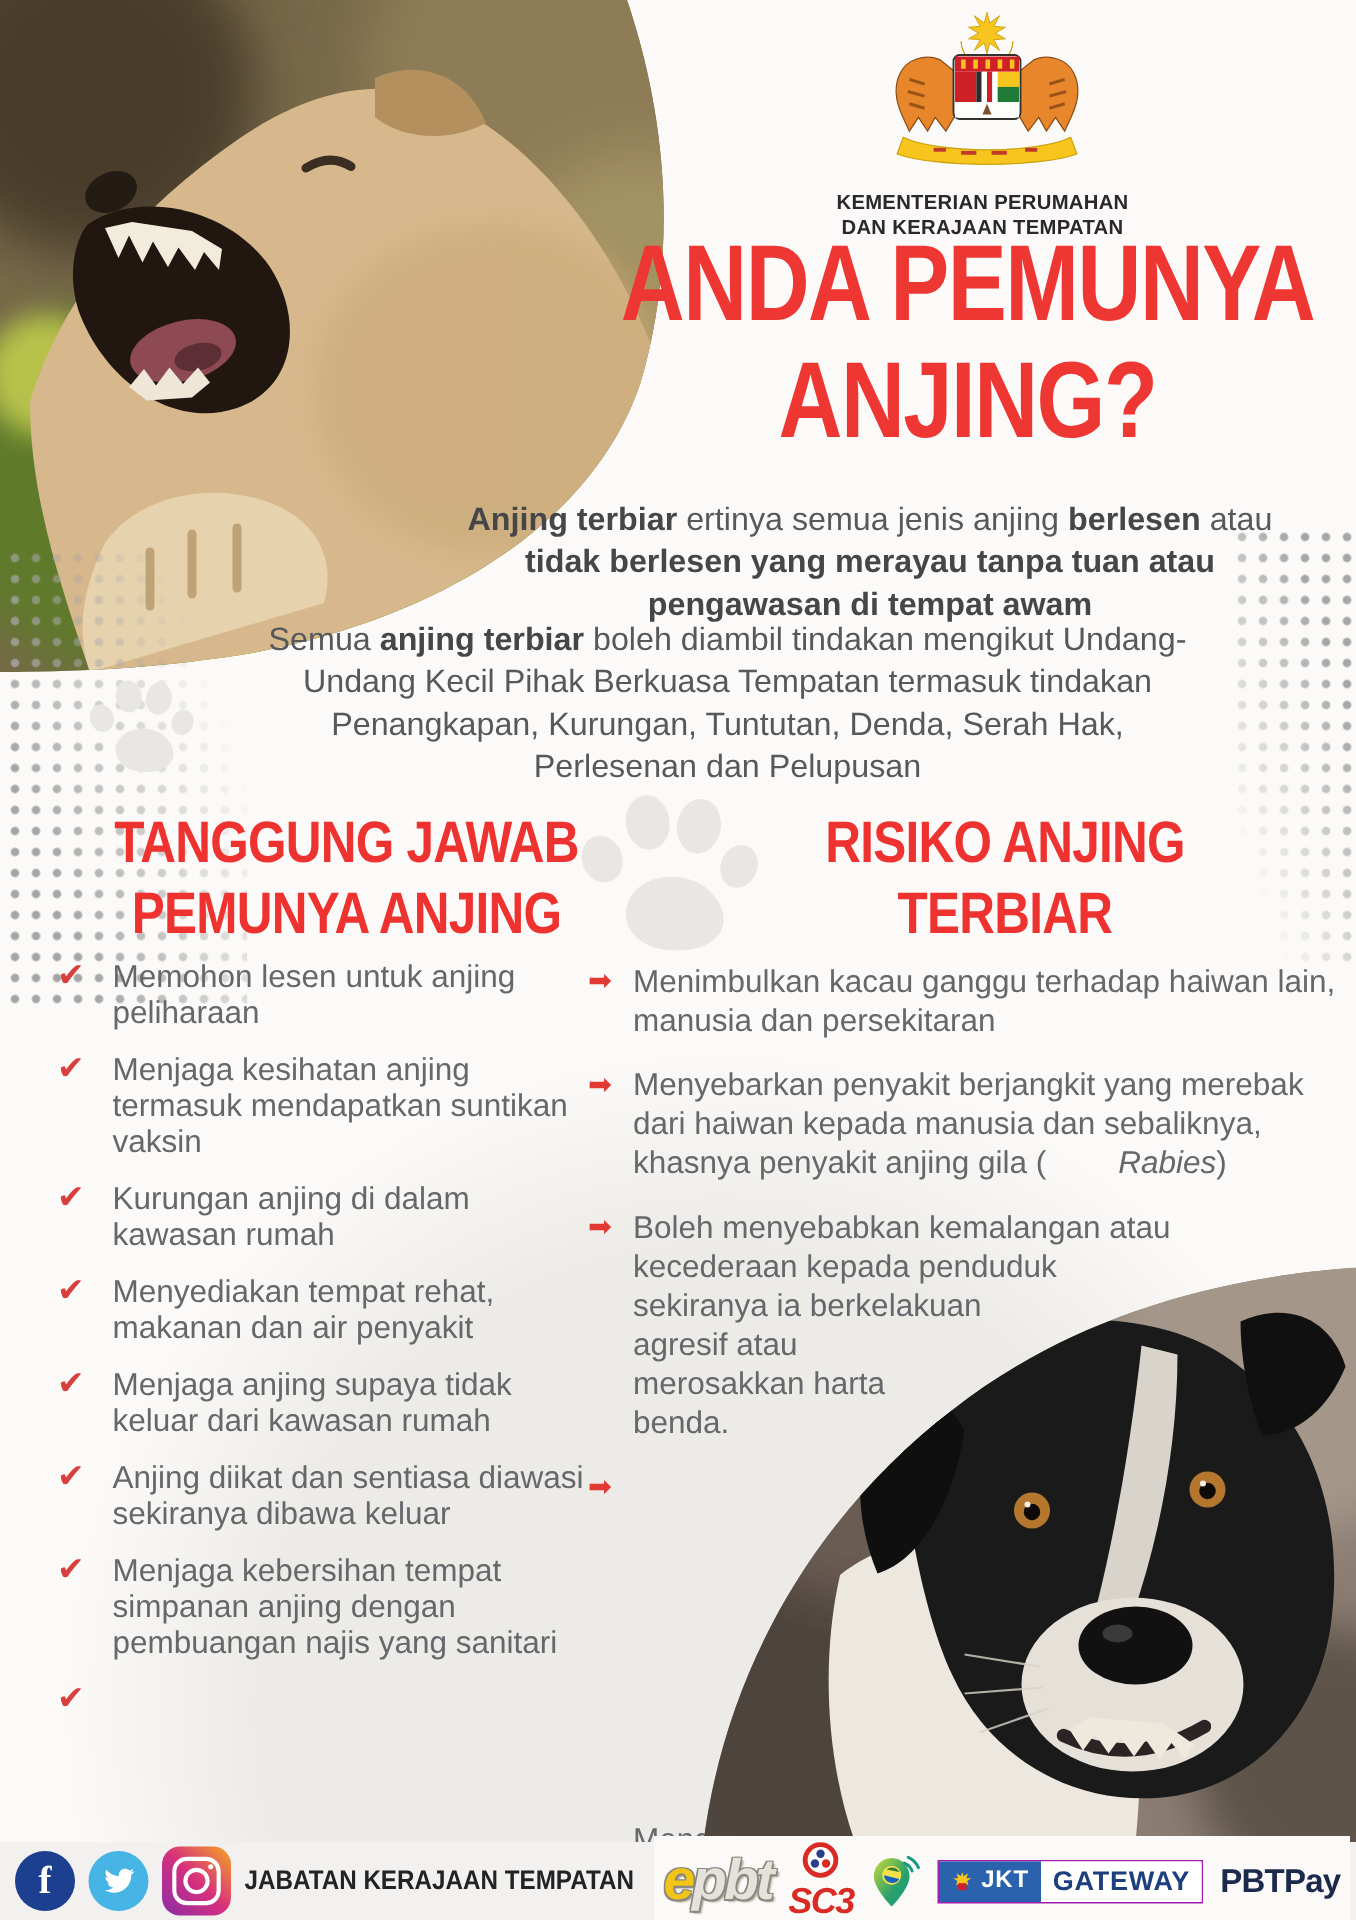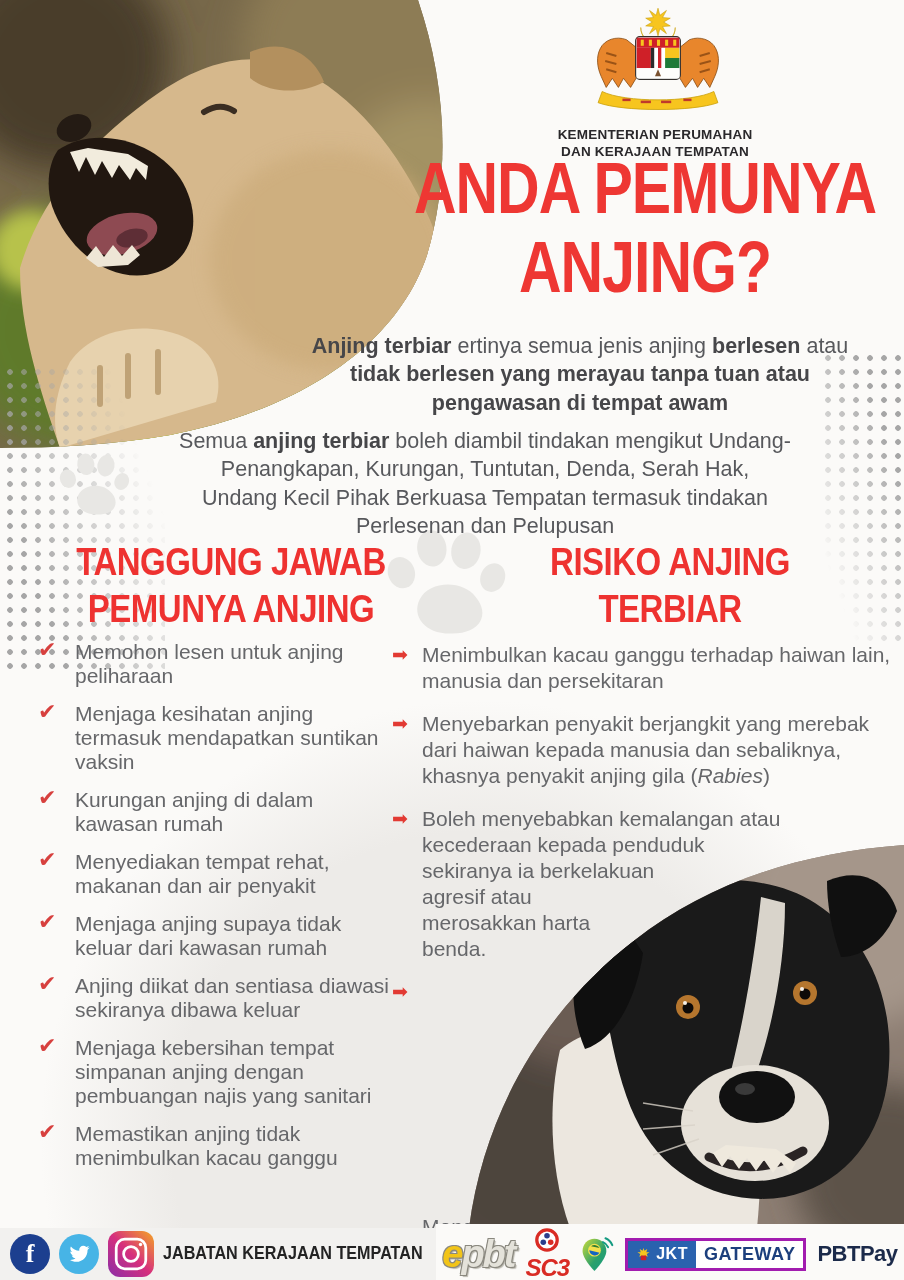--- a/index.html
+++ b/index.html
@@ -29,58 +29,58 @@
   .ministry{position:absolute;left:505px;top:102px;width:300px;text-align:center;
             font-size:13.5px;font-weight:bold;line-height:1.25;color:#2a282b;letter-spacing:.2px;margin-top:25px;}
   
   .title{position:absolute;left:398px;top:150px;width:494px;text-align:center;color:#ee3733;
          font-weight:800;font-size:59px;line-height:64px;letter-spacing:-1px;
          transform:scale(1,1.22);transform-origin:50% 0;}
   
   .intro{position:absolute;text-align:center;color:#57585c;font-size:21.5px;line-height:1.32;}
   .intro .b{font-weight:bold;color:#464649;}
   .intro-def{left:258px;top:332px;width:644px;}
-  .intro-act{left:95px;top:427px;width:780px;}
+  .intro-act{left:95px;top:412px;width:780px;}
   
   .col-head{position:absolute;text-align:center;color:#ee3230;font-weight:800;font-size:33px;
             line-height:40px;letter-spacing:-.5px;transform:scale(1,1.18);transform-origin:50% 0;}
   .head-left{left:22px;top:538px;width:418px;}
   .head-right{left:468px;top:538px;width:404px;}
   
   .list-left{position:absolute;left:38px;top:640px;width:356px;}
   .list-right{position:absolute;left:392px;top:642px;width:512px;height:572px;}
   .shape-spacer{float:right;width:450px;height:572px;
                 shape-outside:ellipse(449px 383px at 450px 586px);shape-margin:14px;}
   .li,.ri{position:relative;color:#66676a;font-size:21px;}
   .li{padding-left:37px;line-height:24px;margin-bottom:14px;}
   .ri{padding-left:30px;line-height:26px;margin-bottom:17px;}
   .li .ic{position:absolute;left:0;top:-2px;font-size:22px;color:#d7403e;}
   .ri .ic{position:absolute;left:0;top:0;font-size:19px;color:#e23a33;}
-  .tx .i{font-style:italic;}
+  .tx .i{font-style:italic;margin-left:48px;}
   
   .footer{position:absolute;left:0;bottom:0;width:904px;height:52px;background:#f2f1ef;
           display:flex;align-items:center;}
   .social{display:flex;align-items:center;gap:9px;margin-left:10px;}
   .sc{width:40px;height:40px;border-radius:50%;display:flex;align-items:center;justify-content:center;}
   .fb{background:#1c3f8f;color:#fff;font-weight:bold;font-size:26px;font-family:"Liberation Serif",serif;}
   .tw{background:#47b4e6;}
   .ig{width:46px;height:46px;border-radius:12px;position:relative;
       background:linear-gradient(45deg,#8a2ea8 0%,#d62f7d 50%,#f5a623 100%);
       display:flex;align-items:center;justify-content:center;}
   .org{margin-left:9px;font-size:17px;font-weight:bold;color:#232323;letter-spacing:0;
        transform:scale(.95,1.05);transform-origin:0 50%;white-space:nowrap;}
   .logos{margin-left:auto;margin-right:6px;display:flex;align-items:center;gap:11px;
          background:#fbfaf8;padding:3px 6px;}
   .epbt{font-style:italic;font-weight:800;font-size:38px;letter-spacing:-2px;white-space:nowrap;
         text-shadow:-1px -1px 0 #8a887f,1px -1px 0 #8a887f,-1px 1px 0 #8a887f,1px 1px 0 #8a887f,2px 2px 1px #b8b6ad;}
   .epbt .e{color:#f2c418;}
   .epbt .rest{color:#e4e2da;}
   .osc3{display:flex;align-items:center;gap:1px;flex-direction:column;}
   .osc3 .txt{color:#d92b24;font-weight:800;font-size:24px;font-style:italic;letter-spacing:-1px;}
-  .jkt-wrap{display:flex;align-items:stretch;border:3px solid #a21caf;background:#fff;}
+  .jkt-wrap{display:flex;align-items:stretch;border:1px solid #a21caf;background:#fff;}
   .jkt-badge{display:flex;align-items:center;gap:5px;background:#2a62ae;padding:3px 8px;}
   .jkt-badge .jl{color:#fff;font-weight:800;font-size:16px;letter-spacing:.5px;}
   .gateway{display:flex;align-items:center;padding:3px 8px;color:#1c3f7d;font-weight:800;
            font-size:18px;letter-spacing:.5px;background:#fff;}
   .pbtpay{font-weight:800;font-size:22px;color:#1b2a4a;letter-spacing:-.5px;}
 </style>
 </head>
 <body>
 
 <div class="poster">
@@ -218,22 +218,22 @@
     <div>ANJING?</div>
   </div>
 
   <div class="intro intro-def">
       <div><span class="b">Anjing terbiar </span><span>ertinya semua jenis anjing </span><span class="b">berlesen</span><span> atau</span></div>
       <div><span class="b">tidak berlesen yang merayau tanpa tuan atau</span></div>
       <div><span class="b">pengawasan di tempat awam</span></div>
     </div>
   <div class="intro intro-act">
       <div><span>Semua </span><span class="b">anjing terbiar</span><span> boleh diambil tindakan mengikut Undang-</span></div>
+      <div><span>Undang Kecil Pihak Berkuasa Tempatan termasuk tindakan</span></div>
       <div><span>Penangkapan, Kurungan, Tuntutan, Denda, Serah Hak,</span></div>
-      <div><span>Undang Kecil Pihak Berkuasa Tempatan termasuk tindakan</span></div>
       <div><span>Perlesenan dan Pelupusan</span></div>
     </div>
 
   <div class="col-head head-left">
     <div>TANGGUNG JAWAB</div>
     <div>PEMUNYA ANJING</div>
   </div>
   <div class="col-head head-right">
     <div>RISIKO ANJING</div>
     <div>TERBIAR</div>
@@ -265,21 +265,20 @@
         <div class="li">
         <span class="ic">✔</span>
         <span class="tx"><span>Anjing diikat dan sentiasa diawasi sekiranya dibawa keluar</span></span>
       </div>
         <div class="li">
         <span class="ic">✔</span>
         <span class="tx"><span>Menjaga kebersihan tempat simpanan  anjing dengan pembuangan najis yang sanitari</span></span>
       </div>
         <div class="li">
         <span class="ic">✔</span>
-        <span class="tx"><span>Memastikan anjing tidak menimbulkan kacau ganggu</span></span>
       </div>
       </div>
   </div>
 
   <div class="list-right">
     <div class="shape-spacer"></div>
     <div>
 
     <div class="ri">
         <span class="ic">➡</span>

